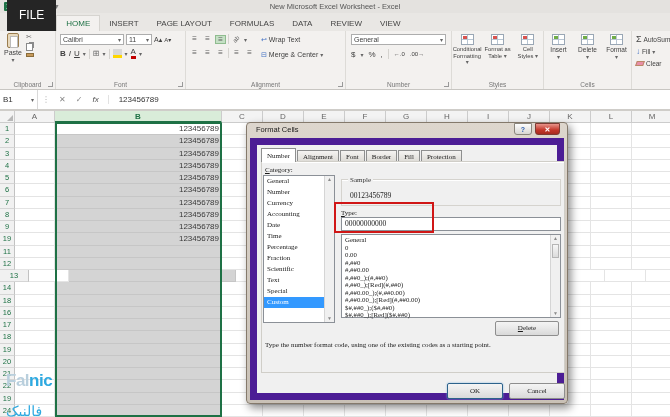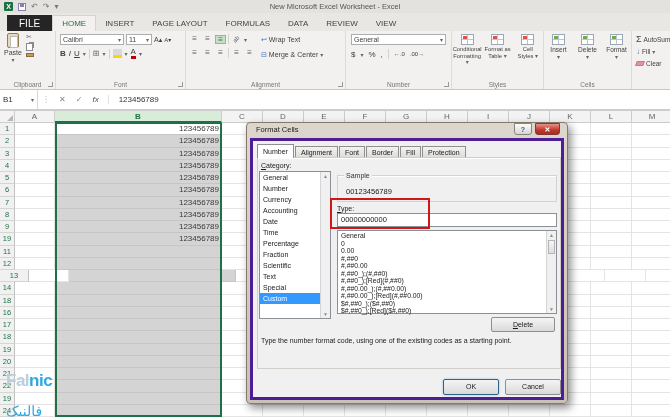--- a/index.html
+++ b/index.html
@@ -10,21 +10,21 @@
   .titlebar { position:absolute; left:0; top:0; width:670px; height:13px; background:#e4e2df; display:flex; align-items:center; font-size:7.5px; color:#555; }
   .qat { display:flex; align-items:center; gap:5px; padding-left:4px; }
   .xl-logo { width:9px; height:9px; background:#1e7145; color:#fff; font-size:7px; font-weight:bold; display:flex; align-items:center; justify-content:center; border-radius:1px; }
   .ic-save { width:8px; height:8px; border:1px solid #8a7fb0; background:#fff; position:relative; }
   .ic-save:after { content:""; position:absolute; left:1px; top:0; width:4px; height:3px; background:#8a7fb0; }
   .qat .glyph { color:#7a7a7a; font-size:8px; line-height:9px; }
   .wtitle { position:absolute; left:0; right:0; text-align:center; pointer-events:none; }
 
   
   .tabrow { position:absolute; left:0; top:13px; width:670px; height:18px; background:#e9e7e4; display:flex; align-items:flex-end; }
-  .file-tab { height:16px; background:#252525; color:#fff; font-size:10px; padding:0 12px; display:flex; align-items:center; margin-left:7px; }
+  .file-tab { height:32px; background:#252525; color:#fff; font-size:12px; padding:0 12px; display:flex; align-items:center; margin-left:7px; }
   .rtabs { display:flex; height:16px; }
   .rtab { font-size:8px; color:#444; padding:0 9px; display:flex; align-items:center; cursor:default; }
   .rtab.selected { background:#f3f1ef; color:#1e7145; border:1px solid #d6d4d0; border-bottom:none; }
 
   
   .ribbon { position:absolute; left:0; top:31px; width:670px; height:59px; background:#f3f1ef; border-bottom:1px solid #c8c6c2; display:flex; font-size:7px; color:#3f3f3f; }
   .rgroup { position:relative; height:100%; border-right:1px solid #dddbd7; flex:none; }
   .glabel { position:absolute; bottom:1px; left:0; right:0; text-align:center; font-size:6.5px; color:#777; }
   .dl { position:absolute; right:2px; bottom:2px; width:5px; height:5px; border-right:1px solid #999; border-bottom:1px solid #999; }
   .gbody { position:absolute; left:0; right:0; top:2px; bottom:12px; }
@@ -79,21 +79,21 @@
   .wm1 { font-size:17px; font-weight:bold; color:#b9cfdd; letter-spacing:-0.5px; }
   .wm1 b { color:#2ea9e0; }
   .wm2 { font-size:14px; color:#2ea9e0; margin-top:15px; }
 
   
   .dialog { position:absolute; left:246px; top:122px; width:322px; height:282px; z-index:10; }
   .dlg-frame { position:absolute; inset:0; background:linear-gradient(#ddd6cd,#c9c1b6); border:1px solid #84796b; border-radius:4px; box-shadow:3px 4px 9px rgba(0,0,0,.45); }
   .dlg-titletext { position:absolute; left:10px; top:3px; font-size:7.5px; color:#1a1a1a; }
   .dlg-help { position:absolute; right:36px; top:1px; width:18px; height:12px; background:linear-gradient(#fdfdfd,#d8d6d2); border:1px solid #8a857c; border-radius:0 0 3px 3px; font-size:7px; color:#2a5db0; text-align:center; line-height:11px; font-weight:bold; }
   .dlg-close { position:absolute; right:8px; top:1px; width:25px; height:12px; background:linear-gradient(#e8948a,#c3362a 60%,#a82b20); border:1px solid #7e3b34; border-radius:0 0 3px 3px; color:#fff; font-size:7px; text-align:center; line-height:11px; font-weight:bold; }
-  .dlg-client { position:absolute; left:4px; right:4px; top:16px; bottom:4px; background:#f0f0f0; border:3px solid #4c1d95; font-size:7px; }
+  .dlg-client { position:absolute; left:4px; right:4px; top:16px; bottom:4px; background:#f0f0f0; border:7px solid #4c1d95; font-size:7px;font-family:Liberation Serif, serif; }
   .dtabs { position:absolute; left:4px; top:3px; display:flex; align-items:flex-end; height:14px; }
   .dtab { background:linear-gradient(#f4f3f1,#dcdad5); border:1px solid #8e8f8f; border-bottom:none; padding:0 5px; height:12px; line-height:12px; margin-right:1px; font-size:7px; color:#222; }
   .dtab.selected { background:#fff; height:14px; line-height:14px; position:relative; z-index:2; }
   .pagebox { position:absolute; left:4px; top:16px; width:304px; height:212px; border:1px solid #d0cec8; background:#f0f0f0; box-shadow:inset 0 1px 0 #fff; }
   .lab { position:absolute; font-size:7px; color:#1a1a1a; }
   .lab::first-letter { text-decoration:underline; }
   .catlist { position:absolute; left:6px; top:30px; width:72px; height:148px; background:#fff; border:1px solid #8b9097; }
   .catlist .items { position:absolute; left:0; top:0; right:10px; }
   .cat-item { font-size:7px; line-height:11px; padding-left:3px; color:#1a1a1a; white-space:nowrap; }
   .cat-item.selected { background:#3399ff; color:#fff; }

